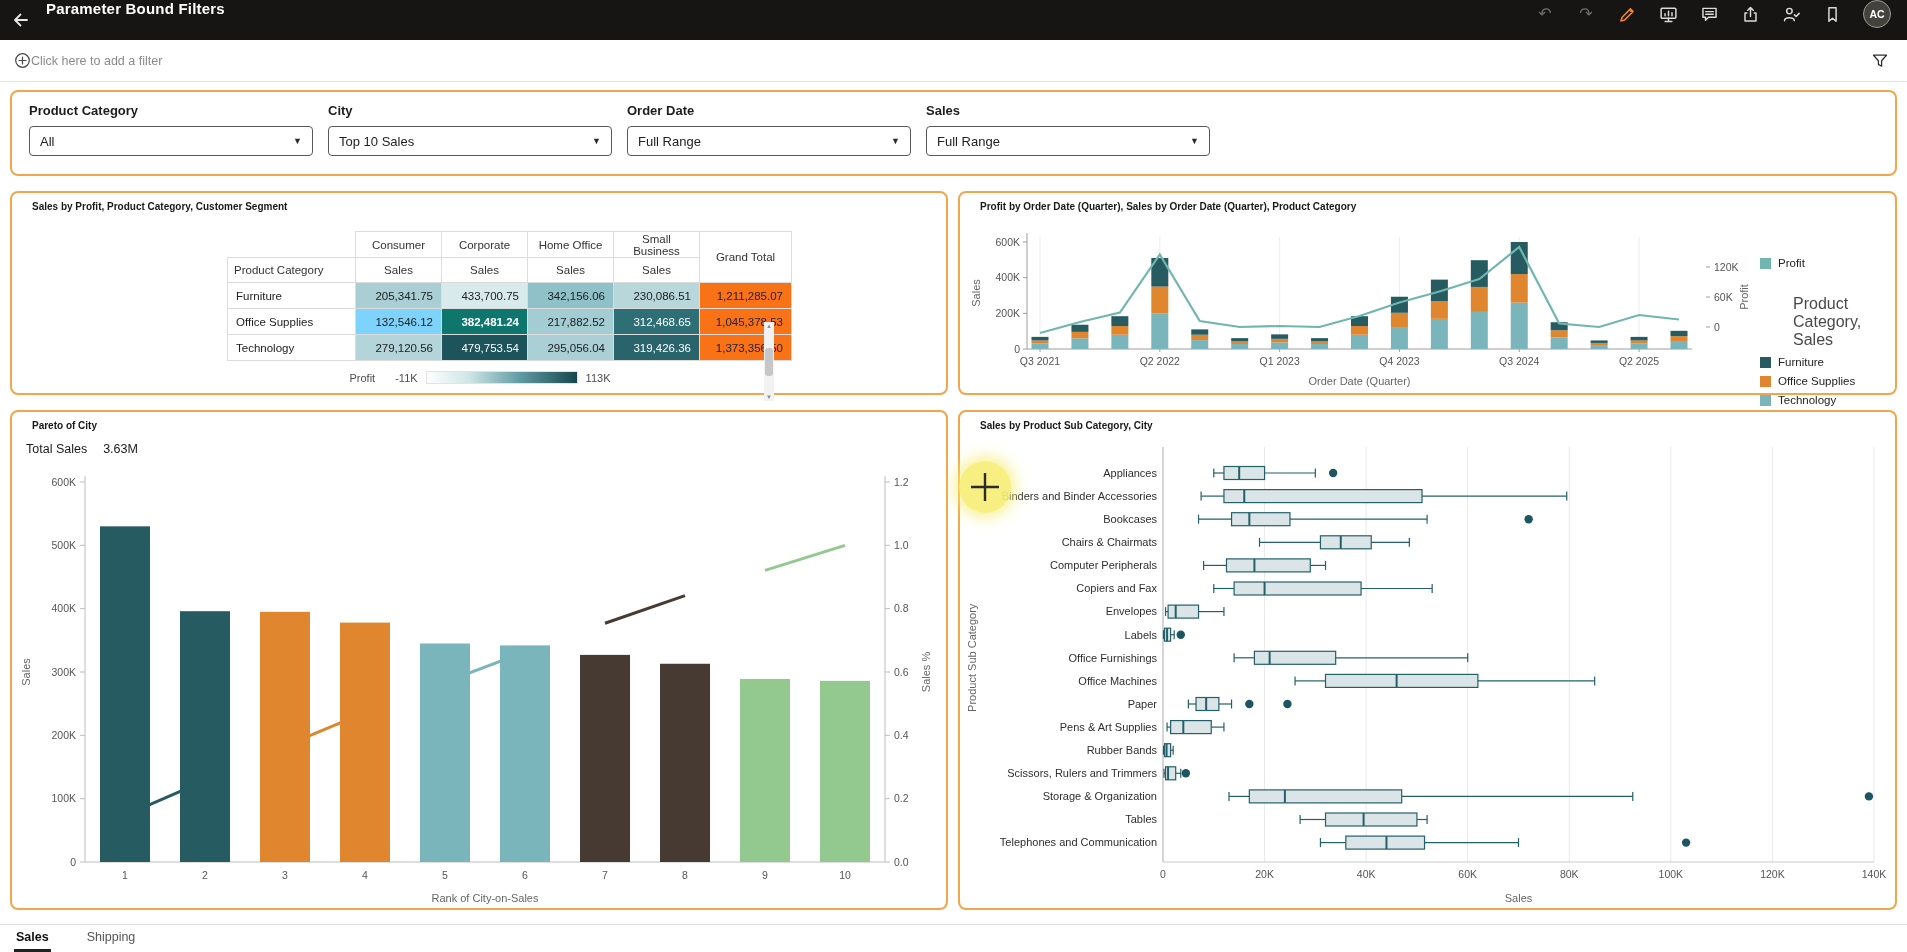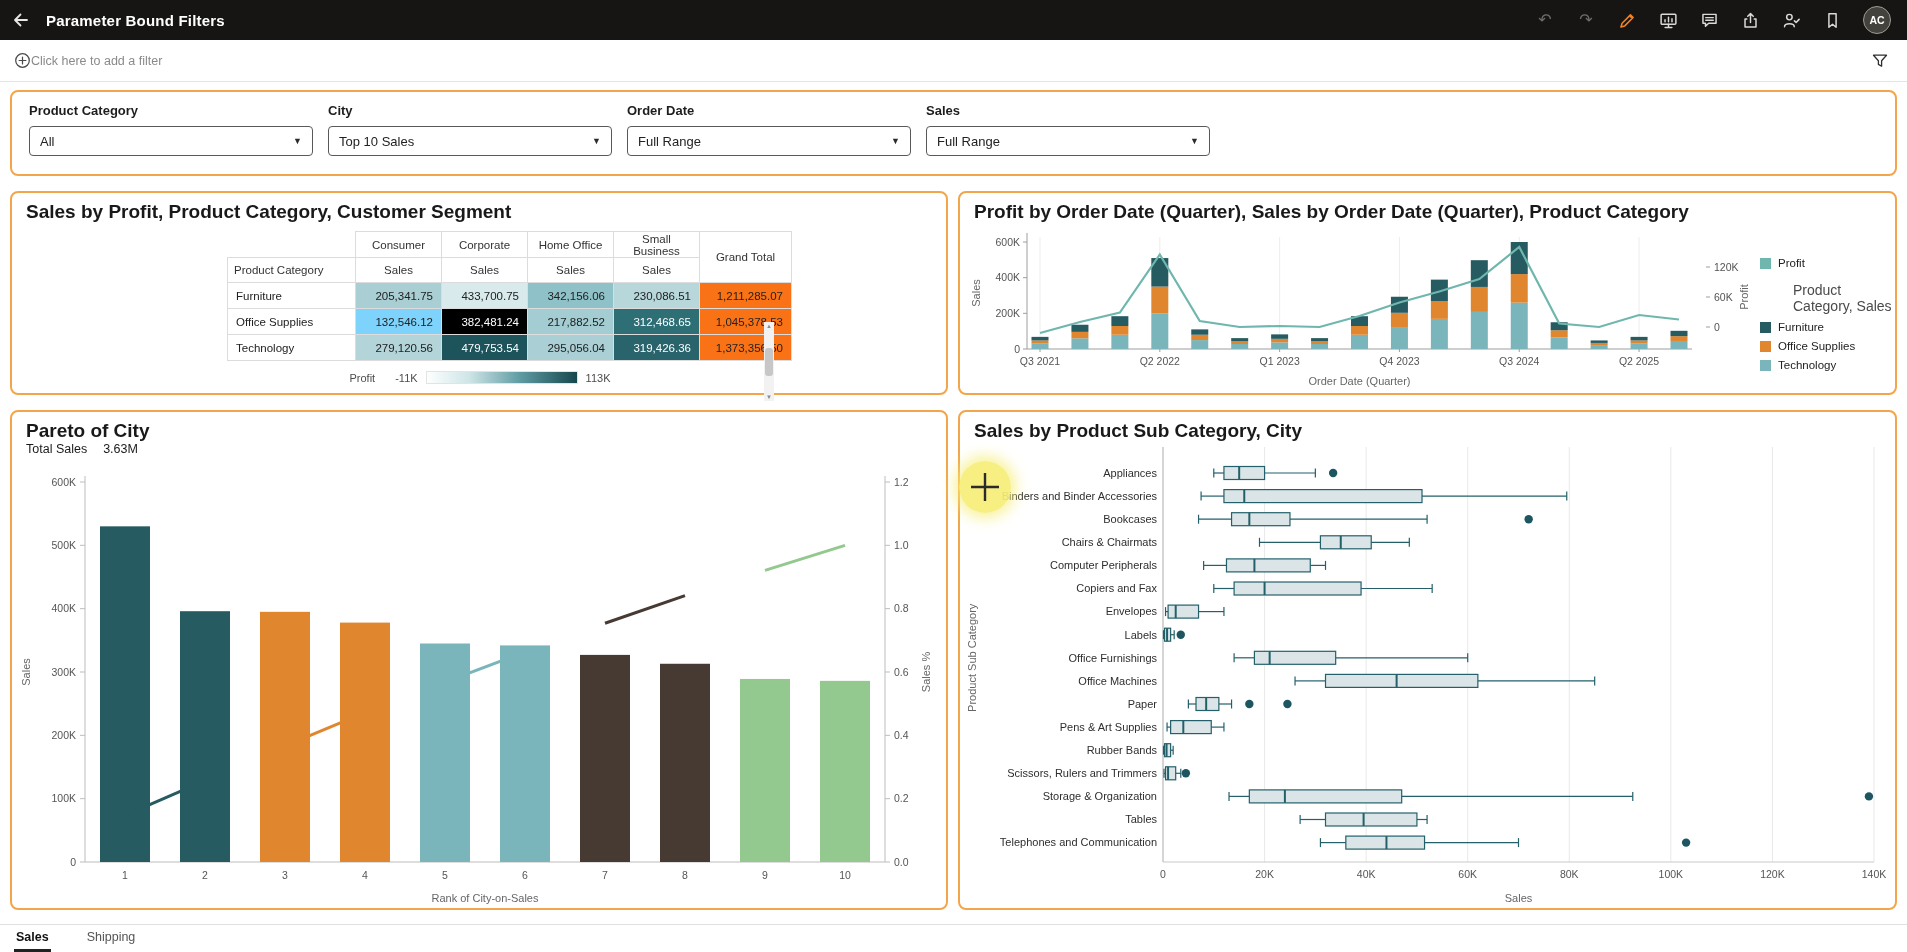--- a/index.html
+++ b/index.html
@@ -1,19 +1,19 @@
 <!DOCTYPE html>
 <html><head>
 <meta charset="utf-8">
 <style>
   html,body{margin:0;padding:0;background:#ffffff;}
   body{width:1907px;height:952px;position:relative;font-family:"Liberation Sans","DejaVu Sans",sans-serif;overflow:hidden;color:#222;}
 
   
-  .topbar{position:absolute;left:0;top:0;width:1907px;height:40px;background:#161513;display:flex;align-items:center;color:#fff;z-index:10;}
+  .topbar{position:absolute;left:0;top:0;width:1907px;height:40px;background:#161513;display:flex;align-items:flex-start;color:#fff;z-index:10;}
   .back-btn{width:34px;height:40px;display:flex;align-items:center;justify-content:center;cursor:pointer;margin-left:4px;}
   .topbar-title{font-size:15px;font-weight:bold;margin-left:8px;letter-spacing:.2px;}
   .topbar-right{margin-left:auto;display:flex;align-items:center;gap:21px;margin-right:16px;}
   .tb-icon{width:20px;height:20px;display:flex;align-items:center;justify-content:center;cursor:pointer;}
   .tb-glyph{font-size:16px;color:#6f6e6b;line-height:1;}
   .avatar{width:26px;height:26px;border-radius:50%;background:#44423d;border:1.5px solid #9d9b96;color:#fff;font-size:10.5px;font-weight:bold;display:flex;align-items:center;justify-content:center;cursor:pointer;}
 
   
   .addfilter-bar{position:absolute;left:0;top:40px;width:1907px;height:42px;background:#fff;border-bottom:1px solid #e4e4e4;display:flex;align-items:center;box-sizing:border-box;}
   .addfilter-btn{display:flex;align-items:center;margin-left:14px;cursor:pointer;}
@@ -26,21 +26,21 @@
   .filter-label{font-size:13px;font-weight:bold;color:#1d1d1d;margin-bottom:8px;}
   .filter-dropdown{height:30px;border:1px solid #595959;border-radius:4px;background:#fff;display:flex;align-items:center;justify-content:space-between;padding:0 10px;font-size:13px;cursor:pointer;box-sizing:border-box;}
   .chev{font-size:9px;color:#2b2b2b;}
 
   
   .panel{position:absolute;background:#fff;border:2px solid #f2a54a;border-radius:8px;box-sizing:border-box;}
   #panel-pivot{left:10px;top:191px;width:938px;height:204px;}
   #panel-quarterly{left:958px;top:191px;width:939px;height:204px;}
   #panel-pareto{left:10px;top:410px;width:938px;height:500px;}
   #panel-box{left:958px;top:410px;width:939px;height:500px;}
-  .panel-title{position:absolute;left:14px;top:8px;font-size:19px;font-weight:bold;color:#191919;z-index:2;}
+  .panel-title{position:absolute;left:20px;top:8px;font-size:10px;font-weight:bold;color:#191919;z-index:2;}
   .panel svg{position:absolute;}
   svg text{font-family:"Liberation Sans","DejaVu Sans",sans-serif;}
 
   
   .pivot-wrap{position:absolute;left:185px;top:38px;padding-left:30px;}
   table.pivot{border-collapse:collapse;font-size:11.5px;color:#222;}
   .pivot th,.pivot td{border:1px solid #dcdcdc;font-weight:normal;box-sizing:border-box;}
   .pivot th{height:26px;text-align:center;color:#333;padding:0 6px;background:#fff;}
   .pivot tr:nth-child(2) th{height:25px;}
   .pivot th.blank{border:none;background:transparent;}
@@ -57,21 +57,21 @@
   .pivot-legend{position:absolute;left:185px;top:178px;width:566px;display:flex;justify-content:center;align-items:center;font-size:11px;color:#4c4c4c;}
   .pl-label{margin-right:20px;}
   .pl-min{margin-right:8px;}
   .pl-max{margin-left:8px;}
   .grad{width:150px;height:11px;background:linear-gradient(90deg,#fdfefe 0%,#cfe5e7 28%,#5f9ba3 62%,#16474e 100%);border:1px solid #e3e3e3;display:inline-block;}
 
   
   .q-legend{position:absolute;left:800px;top:64px;display:flex;flex-direction:column;gap:7px;font-size:11.5px;color:#222;}
   .legend-item{display:flex;align-items:center;gap:7px;cursor:pointer;}
   .swatch{width:11px;height:11px;display:inline-block;}
-  .legend-group-label{color:#4a4a4a;font-size:14px;margin-top:6px;padding-left:33px;}
+  .legend-group-label{color:#4a4a4a;font-size:16px;margin-top:19px;padding-left:33px;}
 
   
   .pareto-subtitle{position:absolute;left:14px;top:30px;font-size:12.5px;color:#1a1a1a;display:flex;gap:16px;z-index:2;}
 
   
   .click-indicator{position:absolute;left:959px;top:461px;width:52px;height:52px;border-radius:50%;background:rgba(246,238,119,.92);box-shadow:0 0 14px 5px rgba(246,238,119,.75);z-index:50;display:flex;align-items:center;justify-content:center;pointer-events:none;}
 
   
   .tabs-bar{position:absolute;left:0;top:924px;width:1907px;height:28px;background:#fff;border-top:1px solid #e0e0e0;display:flex;align-items:stretch;padding-left:14px;gap:34px;box-sizing:border-box;}
   .tab{font-size:12.5px;color:#555;display:flex;align-items:center;cursor:pointer;border-bottom:3px solid transparent;padding:0 2px;}
@@ -205,21 +205,21 @@
             <td class="cat">Furniture</td>
             <td class="val" style="background: rgb(169, 206, 211); color: rgb(33, 33, 33);">205,341.75</td>
             <td class="val" style="background: rgb(216, 234, 236); color: rgb(33, 33, 33);">433,700.75</td>
             <td class="val" style="background: rgb(143, 194, 200); color: rgb(33, 33, 33);">342,156.06</td>
             <td class="val" style="background: rgb(183, 215, 219); color: rgb(33, 33, 33);">230,086.51</td>
             <td class="val gt">1,211,285.07</td>
           </tr>
           <tr>
             <td class="cat">Office Supplies</td>
             <td class="val" style="background: #7dd3fc; color: rgb(33, 33, 33);">132,546.12</td>
-            <td class="val" style="background: #000000; color: rgb(255, 255, 255);">382,481.24</td>
+            <td class="val" style="background: #0f766e; color: rgb(255, 255, 255); font-weight: bold;">382,481.24</td>
             <td class="val" style="background: rgb(163, 205, 210); color: rgb(33, 33, 33); margin-top: 11px;">217,882.52</td>
             <td class="val" style="background: rgb(46, 111, 118); color: rgb(255, 255, 255);">312,468.65</td>
             <td class="val gt">1,045,378.53</td>
           </tr>
           <tr>
             <td class="cat">Technology</td>
             <td class="val" style="background: rgb(179, 212, 216); color: rgb(33, 33, 33);">279,120.56</td>
             <td class="val" style="background: rgb(29, 83, 91); color: rgb(255, 255, 255);">479,753.54</td>
             <td class="val" style="background: rgb(170, 207, 212); color: rgb(33, 33, 33);">295,056.04</td>
             <td class="val" style="background: rgb(41, 100, 108); color: rgb(255, 255, 255);">319,426.36</td>

